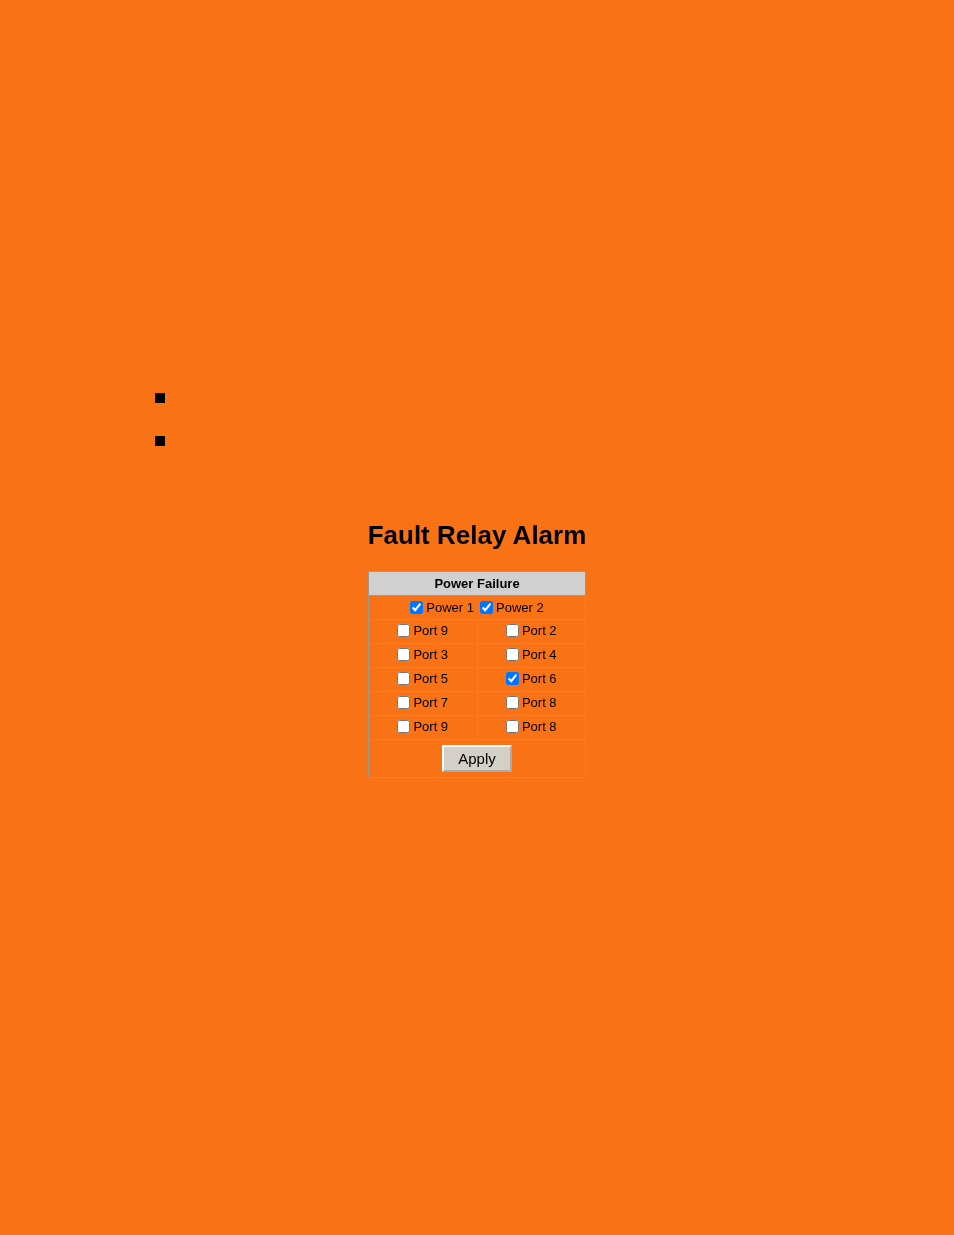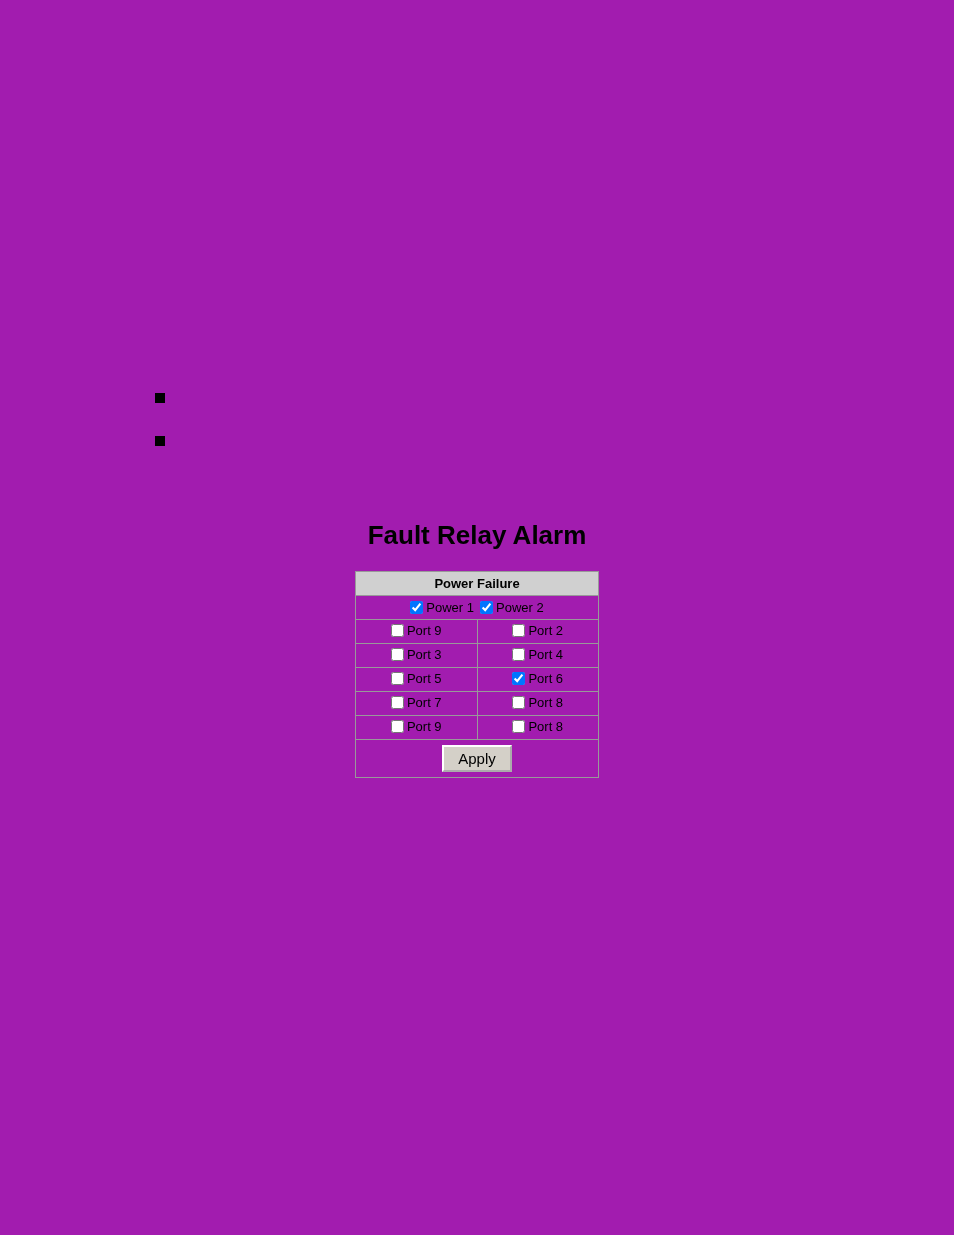--- a/index.html
+++ b/index.html
@@ -14,21 +14,21 @@
       background: #ffffff;
       font-family: Arial, sans-serif;
       font-size: 14px;
       color: #000000;
     }
 
     .page-container {
       width: 954px;
       min-height: 1235px;
       position: relative;
-      background: #a21caf;
+      background: #f97316;
     }
 
     .bullet-section {
       position: absolute;
       top: 390px;
       left: 155px;
     }
 
     .bullet-item {
       display: flex;
@@ -56,21 +56,21 @@
 
     .page-title {
       font-size: 26px;
       font-weight: bold;
       margin-bottom: 20px;
       text-align: center;
     }
 
     .alarm-table {
       border-collapse: collapse;
-      width: 244px;
+      width: 218px;
       border: 1px solid #999999;
     }
 
     .alarm-table td {
       padding: 4px 8px;
       border: 1px solid #999999;
       text-align: center;
       font-size: 13px;
     }
 

